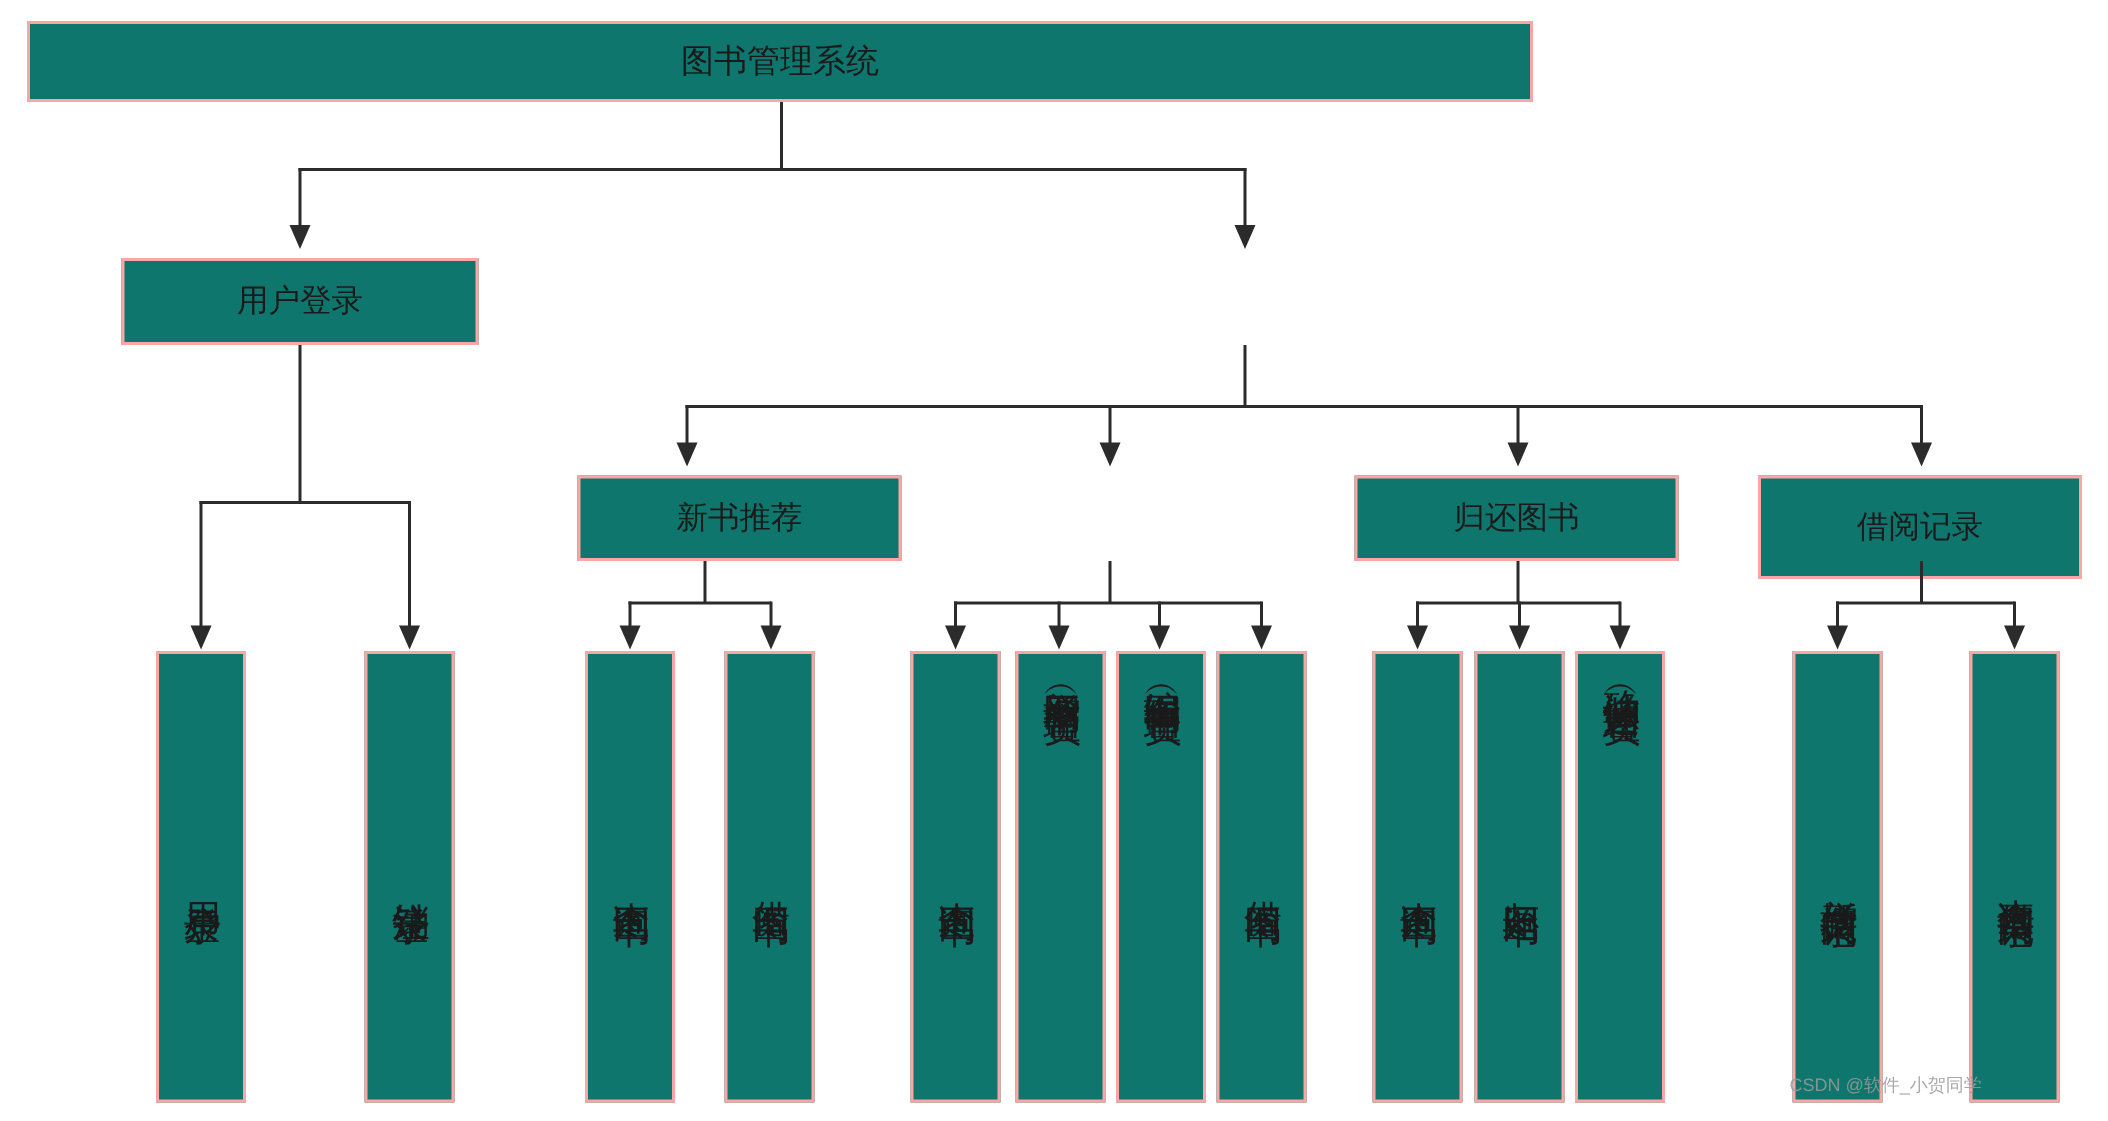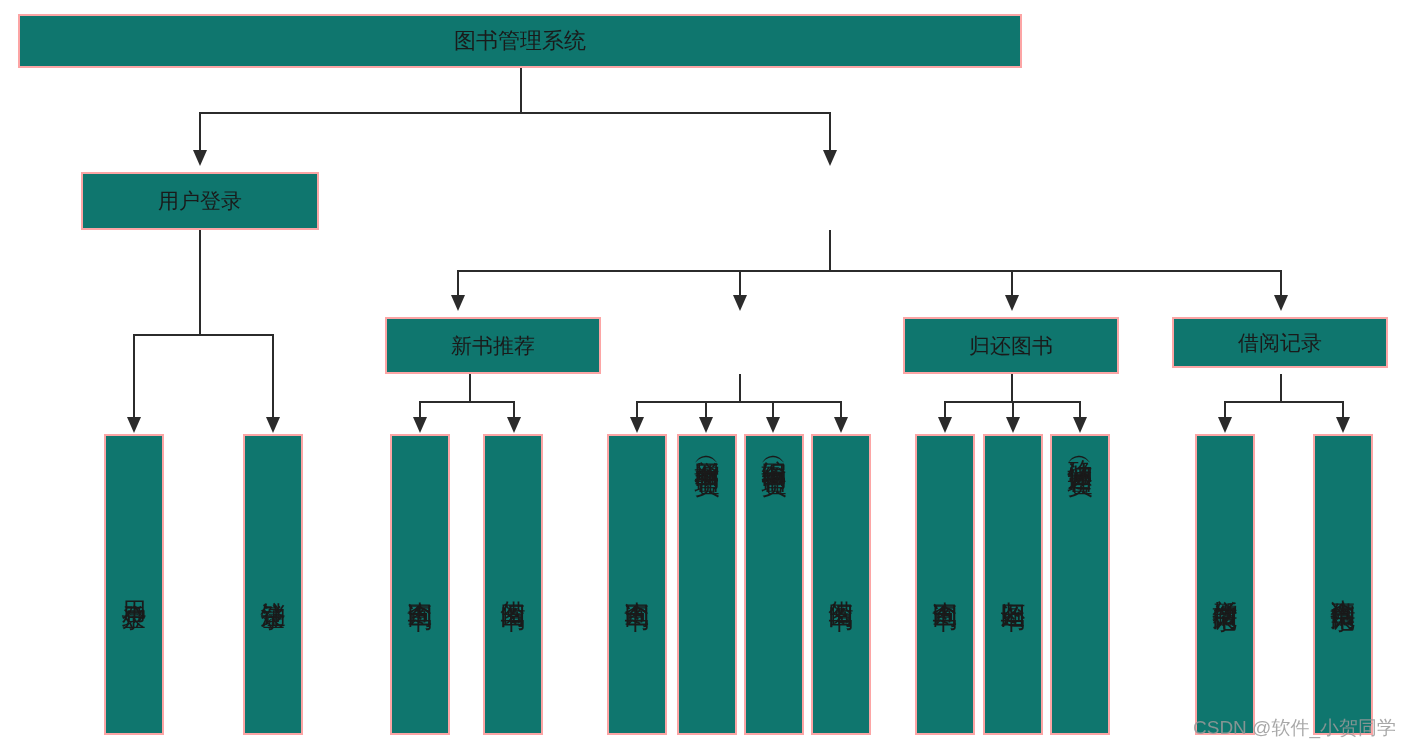--- a/index.html
+++ b/index.html
@@ -60,21 +60,21 @@
   .arrow {
     position: absolute;
     width: 0;
     height: 0;
     border-left: 7px solid transparent;
     border-right: 7px solid transparent;
     border-top: 16px solid #2b2b2b;
   }
   .watermark {
     position: absolute;
-    font-size: 19px;
+    font-size: 12px;
     color: #9a9a9a;
     white-space: nowrap;
     opacity: 0.85;
   }
 </style>
 </head>
 <body>
 
 <div id="canvas">
 
@@ -110,21 +110,21 @@
   <div class="arrow" style="left:1005px; top:295px;"></div>
   <div class="connector v-line" style="left:1280px; top:270px; height:27px;"></div>
   <div class="arrow" style="left:1274px; top:295px;"></div>
 
   <div class="node lvl3" style="left:362px; top:317px; width:216px; height:57px;margin-left:23px;">
     <span class="node-label">新书推荐</span>
   </div>
   <div class="node lvl3" style="left:903px; top:317px; width:216px; height:57px;">
     <span class="node-label">归还图书</span>
   </div>
-  <div class="node lvl3" style="left:1172px; top:317px; width:216px; height:51px;">
+  <div class="node lvl3" style="left:1172px; top:317px; width:216px; height:69px;">
     <span class="node-label">借阅记录</span>
   </div>
 
   <div class="connector v-line" style="left:469px; top:374px; height:28px;"></div>
   <div class="connector h-line" style="left:419px; top:401px; width:95px;"></div>
   <div class="connector v-line" style="left:419px; top:401px; height:18px;"></div>
   <div class="arrow" style="left:413px; top:417px;"></div>
   <div class="connector v-line" style="left:513px; top:401px; height:18px;"></div>
   <div class="arrow" style="left:507px; top:417px;"></div>
 

